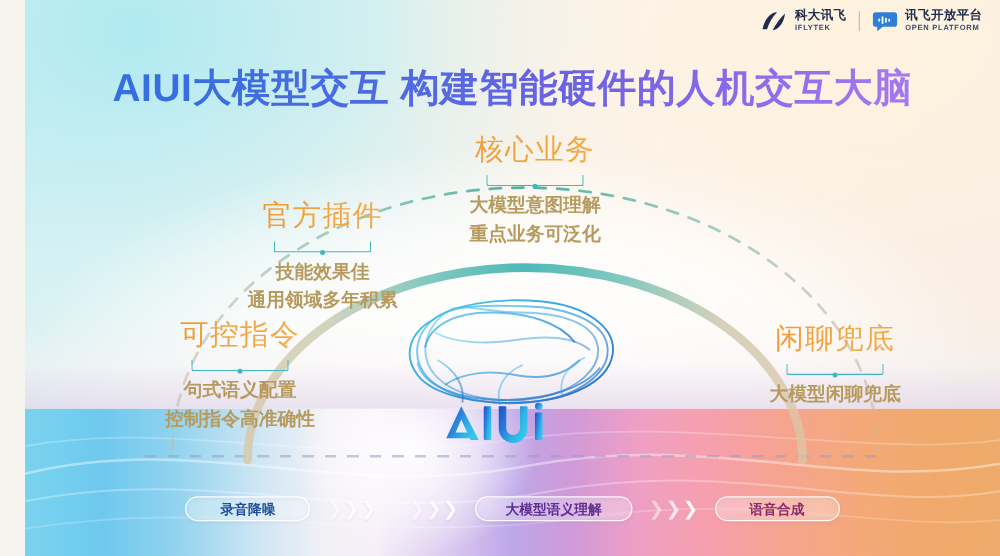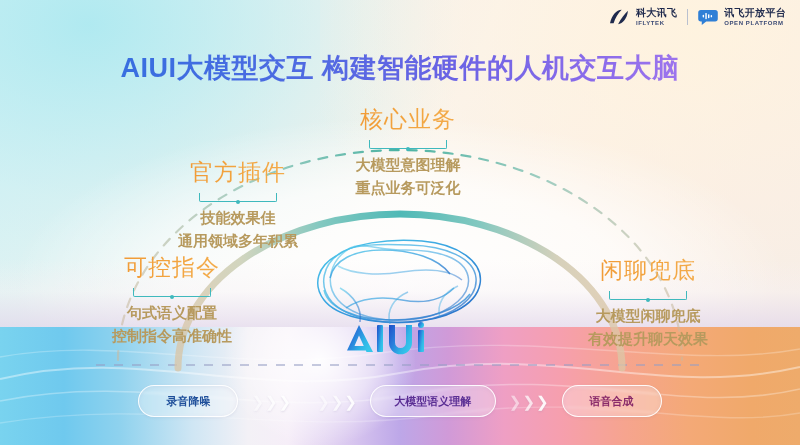--- a/index.html
+++ b/index.html
@@ -4,21 +4,21 @@
 <style>
   * { margin:0; padding:0; box-sizing:border-box; }
   html,body { width:800px; height:445px; overflow:hidden; }
   body {
     font-family:"Liberation Sans","DejaVu Sans",sans-serif;
     background:#f6f4ef;
     position:relative;
   }
 
   
-  .stage { position:absolute; inset:0; overflow:hidden; }
+  .stage { position:absolute; inset:0; overflow:hidden;margin-left:20px; }
 
   .bg-base {
     position:absolute; inset:0;
     background:
       linear-gradient(110deg,
         #d7f2f4 0%,
         #e4f3f2 16%,
         #f2f2ec 36%,
         #faf6ee 52%,
         #fbf2e8 68%,
@@ -95,21 +95,21 @@
   .logo-text { display:flex; flex-direction:column; line-height:1; }
   .logo-cn { font-size:10px; font-weight:bold; color:#1f2a4d; letter-spacing:.3px; }
   .logo-en { font-size:6px; font-weight:bold; color:#3b4a75; letter-spacing:.6px; margin-top:1.5px; }
   .logo-div { width:1px; height:16px; background:#b9c0cf; }
   .logo-bubble { width:20px; height:16px; flex:none; }
 
   
   .title {
     position:absolute; top:50px; left:0; right:0;
     text-align:center;
-    font-size:27px; font-weight:bold; letter-spacing:.5px;
+    font-size:31px; font-weight:bold; letter-spacing:.5px;
     background:linear-gradient(90deg,#2f6fe0 0%,#3a6ee0 18%,#4f6ae2 38%,#6a63e4 56%,#8a6bea 74%,#a277ee 88%,#ae7df0 100%);
     -webkit-background-clip:text; background-clip:text;
     -webkit-text-fill-color:transparent; color:transparent;
     z-index:15;
   }
 
   
   .arcs { position:absolute; left:0; top:0; width:800px; height:445px; z-index:5; pointer-events:none; }
 
   
@@ -156,21 +156,21 @@
   #feat-kb     { left:478px; top:167px; width:200px; }
   #feat-chat   { left:548px; top:255px; width:200px; }
 
   
   .pipeline {
     position:absolute; left:0; right:0; bottom:28px;
     display:flex; align-items:center; justify-content:center;
     gap:0; z-index:18;
   }
   .chip {
-    height:32px; padding:0 20px;
+    height:20px; padding:0 20px;
     display:flex; align-items:center; justify-content:center;
     border-radius:16px;
     border:1px solid rgba(255,255,255,.92);
     background:rgba(255,255,255,.30);
     font-size:11px; font-weight:bold;
     white-space:nowrap;
     box-shadow:0 1px 4px rgba(120,110,160,.10) inset, 0 1px 3px rgba(110,100,150,.10);
     backdrop-filter:blur(1px);
     font-family:Liberation Mono, monospace;
   }
@@ -371,21 +371,20 @@
       <span>控制指令高准确性</span>
     </div>
   </div>
 
 
   <div class="feat" id="feat-chat">
     <div class="feat-title">闲聊兜底</div>
     <div class="feat-rule"></div>
     <div class="feat-desc">
       <span>大模型闲聊兜底</span>
-      <span>有效提升聊天效果</span>
     </div>
   </div>
 
   <div class="pipeline">
     <div class="chip" id="chip-0">录音降噪</div>
     <div class="sep">
         <i>❯</i>
         <i>❯</i>
         <i>❯</i>
       </div>

